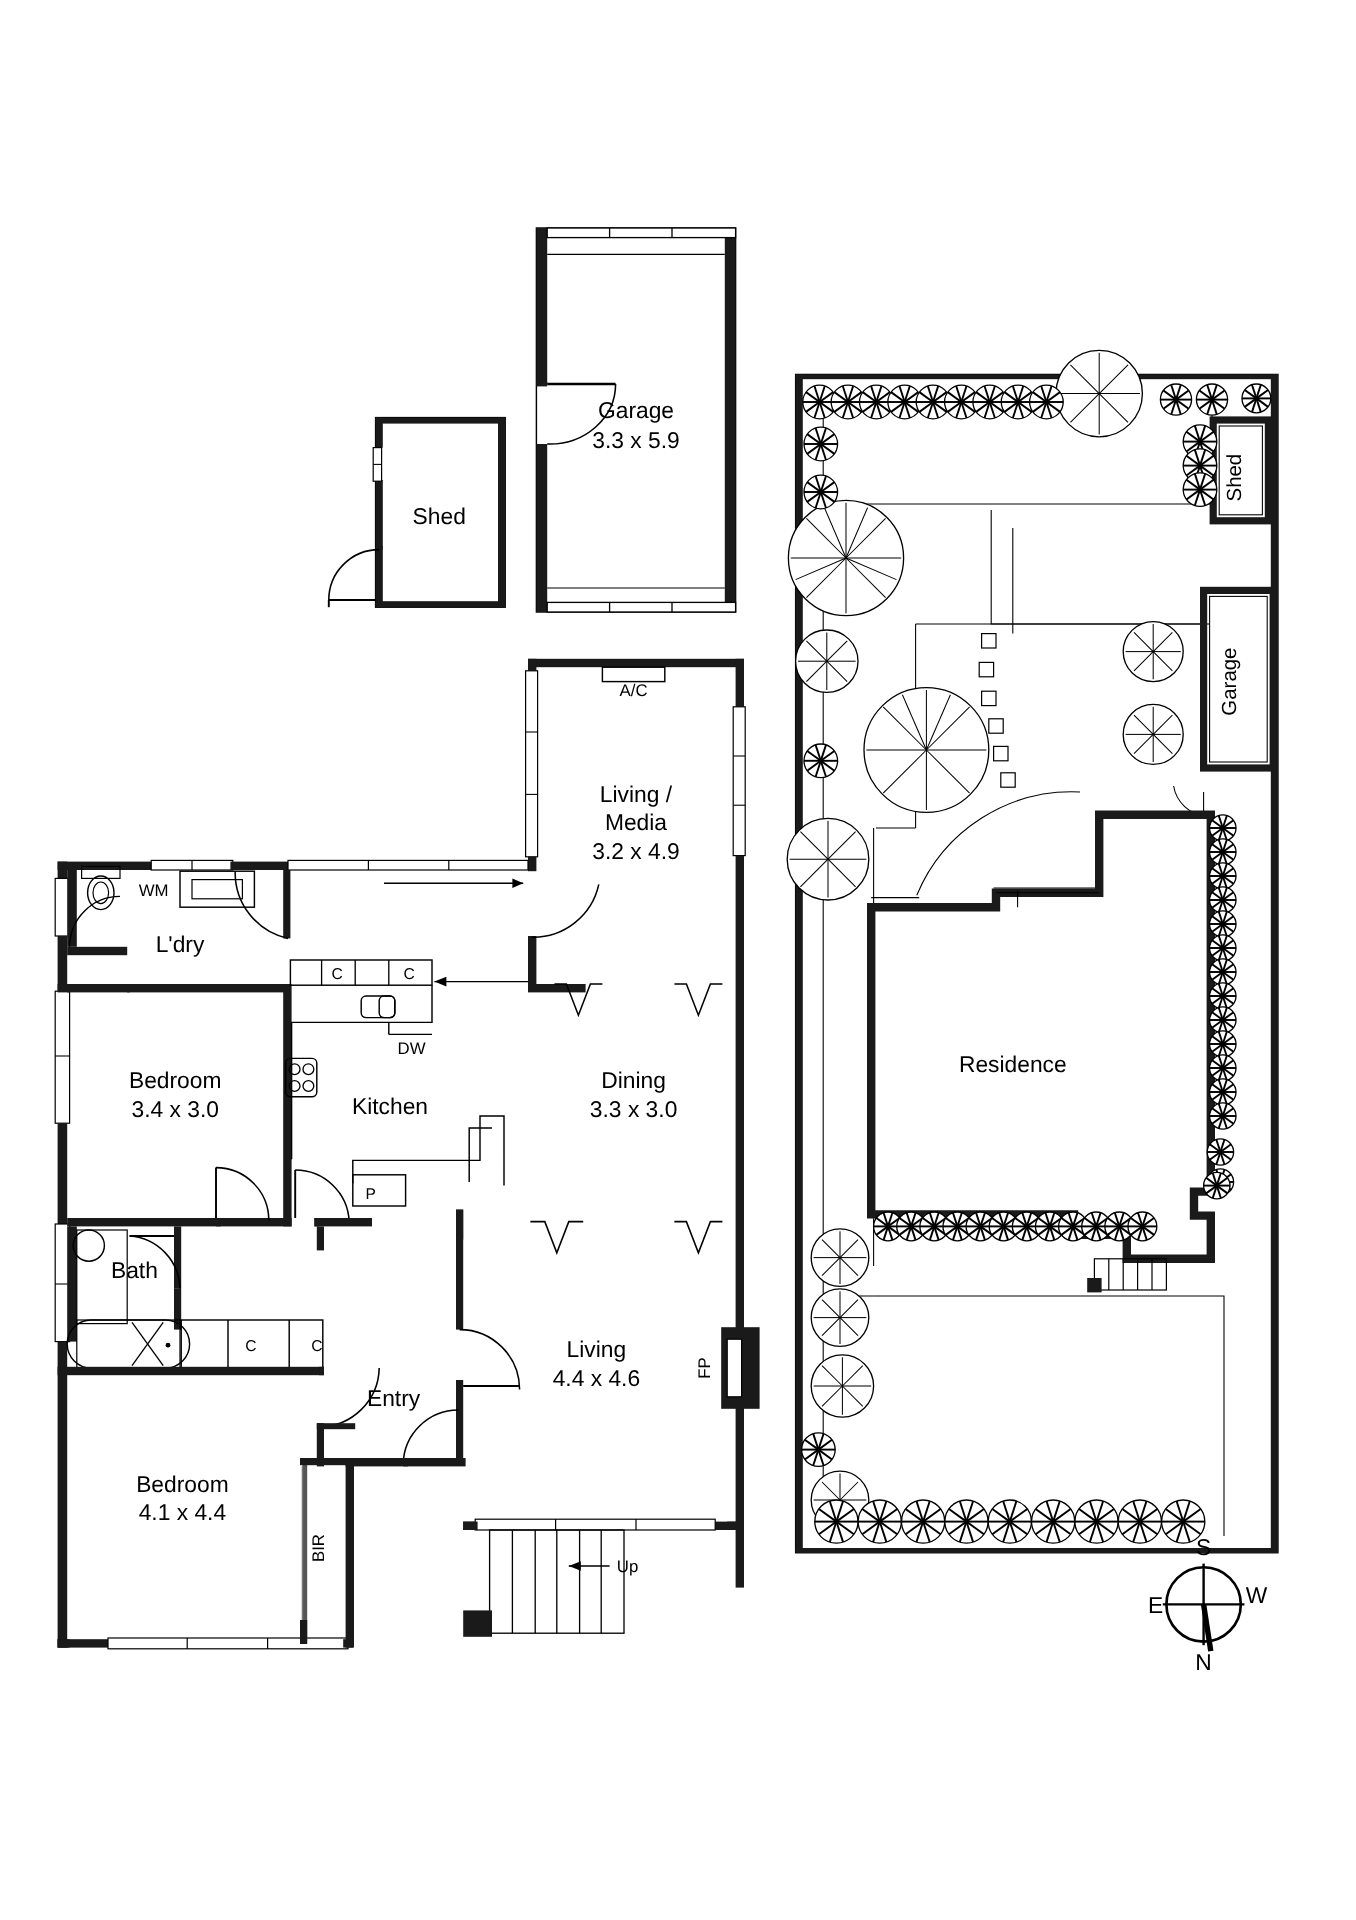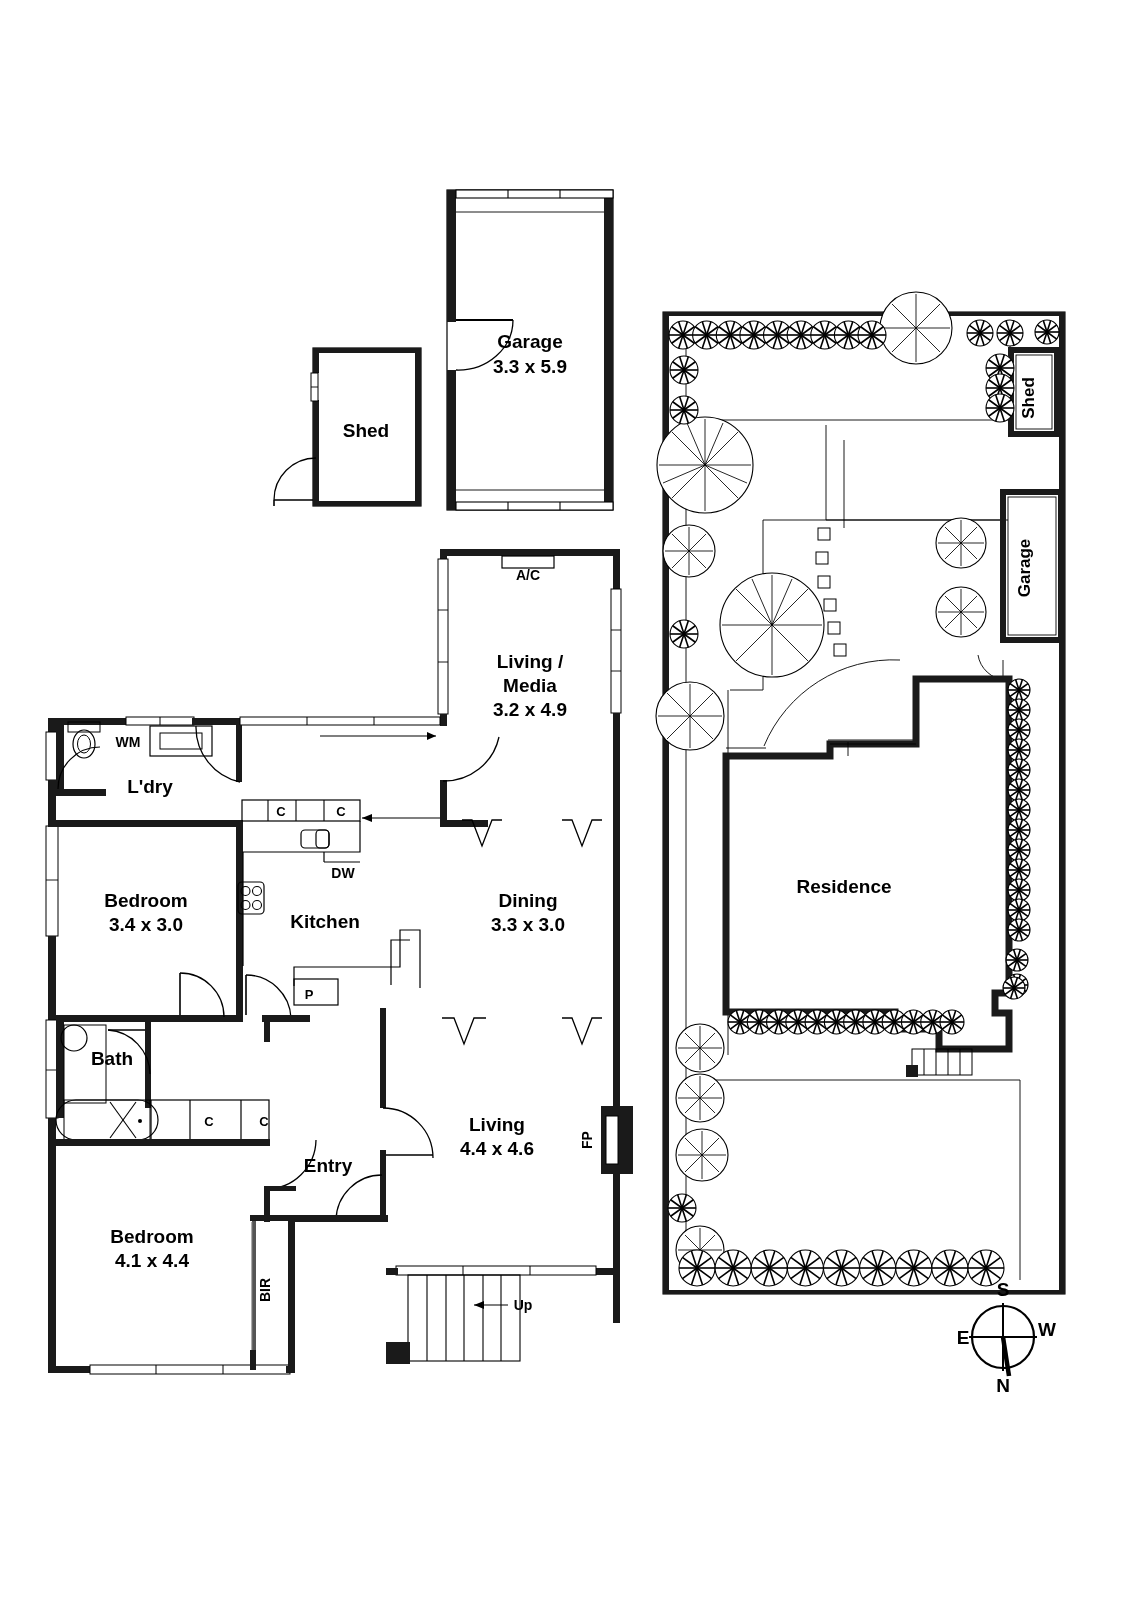--- a/index.html
+++ b/index.html
@@ -1,17 +1,17 @@
 <!DOCTYPE html>
 <html><head>
 <meta charset="utf-8">
 <style>
   html,body{margin:0;padding:0;background:#ffffff;}
   body{font-family:"Liberation Sans",sans-serif;}
-  #page{position:relative;width:1130px;height:1600px;background:#fff;overflow:hidden;font-weight:bold;}
+  #page{position:relative;width:1130px;height:1600px;background:#fff;overflow:hidden;}
   svg{display:block;}
   .rlabel{font-family:"Liberation Sans",sans-serif;font-size:19px;fill:#000;text-anchor:middle;}
   .rlabel.sm{font-size:17px;}
   .tiny{font-family:"Liberation Sans",sans-serif;font-size:14px;fill:#000;text-anchor:middle;}
   .tiny2{font-family:"Liberation Sans",sans-serif;font-size:13px;fill:#000;text-anchor:middle;}
   .compass{font-family:"Liberation Sans",sans-serif;font-size:19px;fill:#000;text-anchor:middle;}
 </style>
 </head>
 <body>
 

